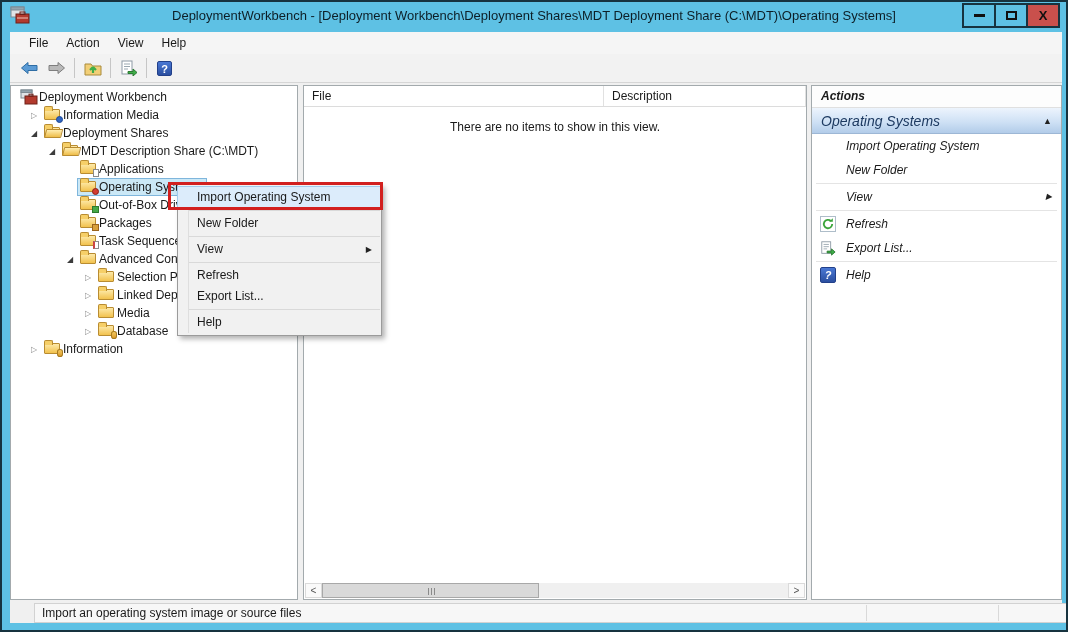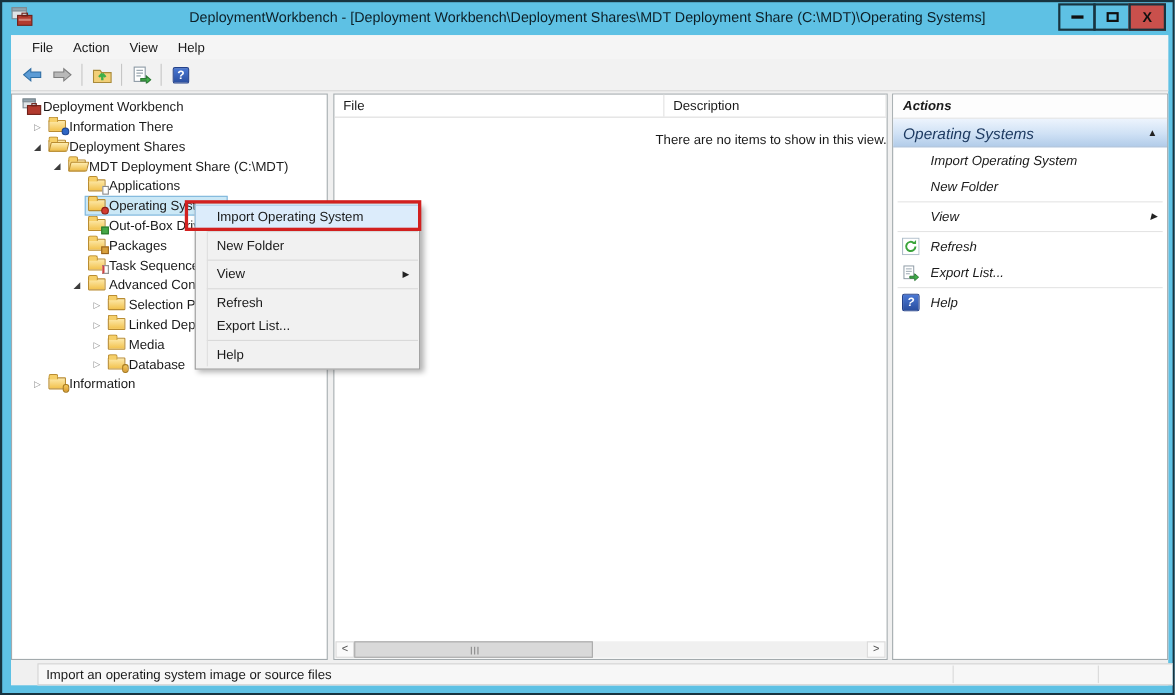--- a/index.html
+++ b/index.html
@@ -55,21 +55,21 @@
   .badge-os { background:#d23b30; border:1px solid #8c1f16; border-radius:50%; }
   .badge-drivers { background:#46a846; border:1px solid #2c7a2c; }
   .badge-packages { background:#d9a13c; border:1px solid #99641d; }
   .badge-tasks { background:#fff; border:1px solid #8a8a8a; width:6px; height:8px; border-left:2px solid #c44; }
   .badge-db { background:linear-gradient(#f3c960,#dc9c2d); border:1px solid #a87b1f; width:6px; height:8px; border-radius:45%/35%; }
 
   
   .list-header { display:flex; height:21px; border-bottom:1px solid #dcdcdc; }
   .col { padding:3px 8px; border-right:1px solid #e1e1e1; cursor:default; }
   .col-name { width:300px; } .col-desc { flex:1; }
-  .empty-msg { margin-top:13px; text-align:right; color:#1a1a1a; }
+  .empty-msg { margin-top:13px; text-align:center; color:#1a1a1a; }
   .hscroll { position:absolute; left:1px; right:1px; bottom:1px; height:15px; background:#f0f0f0; display:flex; }
   .scroll-btn { width:17px; height:15px; background:#fafafa; border:1px solid #dadada; color:#555; font-size:10px; line-height:13px; text-align:center; }
   .scroll-thumb { width:217px; height:15px; background:#d9d9d9; border:1px solid #a8a8a8; position:relative; }
   .scroll-thumb::after { content:""; position:absolute; left:50%; top:4px; width:1px; height:7px; background:#8a8a8a; box-shadow:-3px 0 #8a8a8a, 3px 0 #8a8a8a; }
 
   
   .actions-title { height:22px; line-height:21px; padding-left:9px; font-weight:bold; background:#fdfdfd; border-bottom:1px solid #e0e0e0; }
   .actions-header { height:26px; display:flex; align-items:center; padding:0 9px; background:linear-gradient(180deg,#edf4fd 0%,#cfe1f5 55%,#b2cce9 100%); border-bottom:1px solid #9db7d5; color:#1d3a61; font-size:14px; cursor:default; }
   .actions-header .spacer { flex:1; }
   .collapse-arrow { font-size:9px; color:#222; }
@@ -175,41 +175,41 @@
           </span>
       </div>
 
       <div class="tree-row indent1">
         <span class="expander">▷</span>
         <span class="hl">
             <span class="ticon">
               <span class="folder"></span>
               <span class="badge badge-info"></span>
             </span>
-            <span class="tlabel">Information There</span>
+            <span class="tlabel">Information Media</span>
           </span>
       </div>
 
       <div class="tree-row indent1">
         <span class="expander expanded">◢</span>
         <span class="hl">
             <span class="ticon">
               <span class="folder open"></span>
             </span>
             <span class="tlabel">Deployment Shares</span>
           </span>
       </div>
 
       <div class="tree-row indent2">
         <span class="expander expanded">◢</span>
         <span class="hl">
             <span class="ticon">
               <span class="folder open"></span>
             </span>
-            <span class="tlabel">MDT Deployment Share (C:\MDT)</span>
+            <span class="tlabel">MDT Description Share (C:\MDT)</span>
           </span>
       </div>
 
       <div class="tree-row indent3">
         <span class="expander"></span>
         <span class="hl">
             <span class="ticon">
               <span class="folder"></span>
               <span class="badge badge-app"></span>
             </span>

